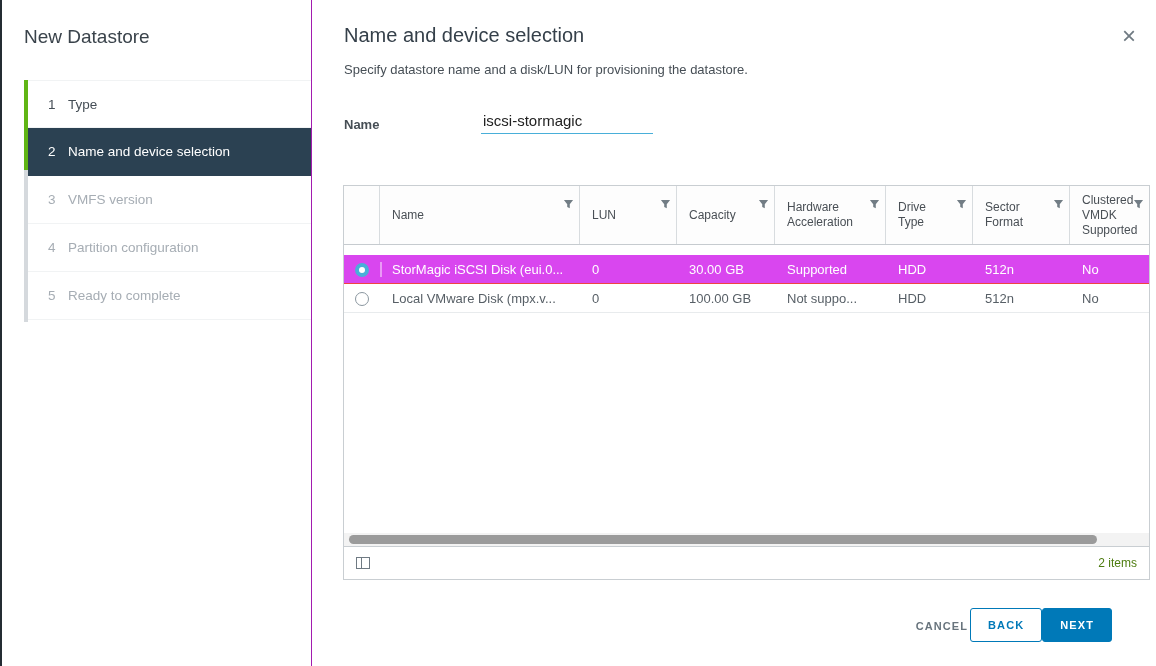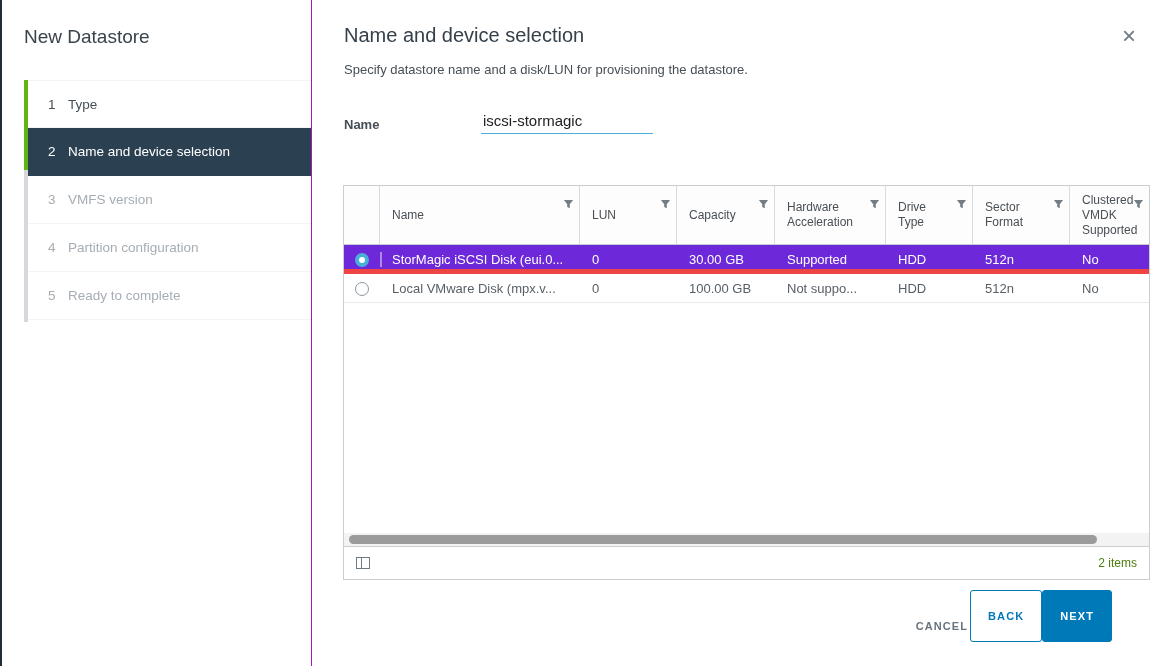--- a/index.html
+++ b/index.html
@@ -32,36 +32,36 @@
 
   
   .grid { position:absolute; left:343px; top:185px; width:807px; height:395px; border:1px solid #c9ced2; display:flex; flex-direction:column; background:#fff; }
   .thead, .tr { display:grid; grid-template-columns:36px 200px 97px 98px 111px 87px 97px minmax(0,1fr); }
   .thead { height:59px; flex:none; border-bottom:1px solid #c6cbcf; background:#fdfdfd; }
   .th { position:relative; display:flex; align-items:center; padding:0 20px 0 12px; font-size:12px; color:#494f55; border-right:1px solid #d8dcdf; line-height:1.25; cursor:pointer; }
   .th:last-child { border-right:none; }
   .th-radio { padding:0; cursor:default; }
   .filter { position:absolute; top:13px; right:5px; line-height:0; cursor:pointer; }
   .tr { height:29px; flex:none; align-items:center; font-size:13px; color:#575f66; border-bottom:1px solid #e8ebed; cursor:pointer; }
-  .tr.selected { background:#6d28d9; color:#fff; border-bottom:5px solid #ef4444; }
+  .tr.selected { background:#d946ef; color:#fff; border-bottom:1px solid #ef4444;margin-top:10px; }
   .td { padding:0 8px 0 12px; white-space:nowrap; overflow:hidden; }
   .tr.selected .td-name { box-shadow:inset 2px 0 0 rgba(255,255,255,.45); }
   .td-radio { display:flex; justify-content:center; align-items:center; padding:0; height:29px; }
   .radio { width:14px; height:14px; border-radius:50%; border:1px solid #8b97a0; background:#fff; cursor:pointer; }
   .radio.checked { border:4px solid #49afd9; }
   .filler { flex:1; background:#fff; }
   .hscroll { height:13px; flex:none; background:#f3f3f3; position:relative; cursor:pointer; }
   .hthumb { position:absolute; left:5px; top:2px; height:9px; width:748px; background:#9b9b9b; border-radius:5px; cursor:grab; }
   .tfoot { height:33px; flex:none; border-top:1px solid #c9ced2; display:flex; align-items:center; justify-content:space-between; padding:0 12px; font-size:12px; color:#4d7c0f; }
   .col-icon { display:inline-block; width:14px; height:12px; border:1px solid #6f7a83; position:relative; cursor:pointer; }
   .col-icon::after { content:''; position:absolute; left:4px; top:0; bottom:0; width:1px; background:#6f7a83; }
 
   
   .actions { position:absolute; right:44px; bottom:24px; display:flex; align-items:flex-end; }
-  .btn { font-size:11px; font-weight:700; letter-spacing:1.1px; border-radius:3px; padding:19px 17px; cursor:pointer; font-family:inherit; }
+  .btn { font-size:11px; font-weight:700; letter-spacing:1.1px; border-radius:3px; padding:10px 17px; cursor:pointer; font-family:inherit; }
   .btn-link { background:none; border:none; color:#68747d; padding:10px 2px; }
   .btn-outline { background:#fff; border:1px solid #0079b8; color:#0079b8; }
   .btn-primary { background:#0079b8; border:1px solid #0079b8; color:#fff;margin-top:36px; }
 </style>
 </head>
 <body>
 
 <div class="dialog">
   <div class="edge"></div>
 

